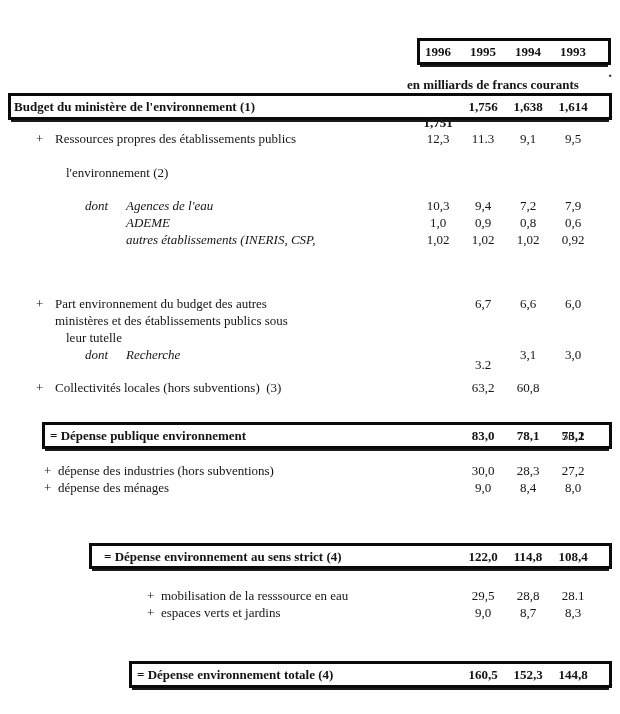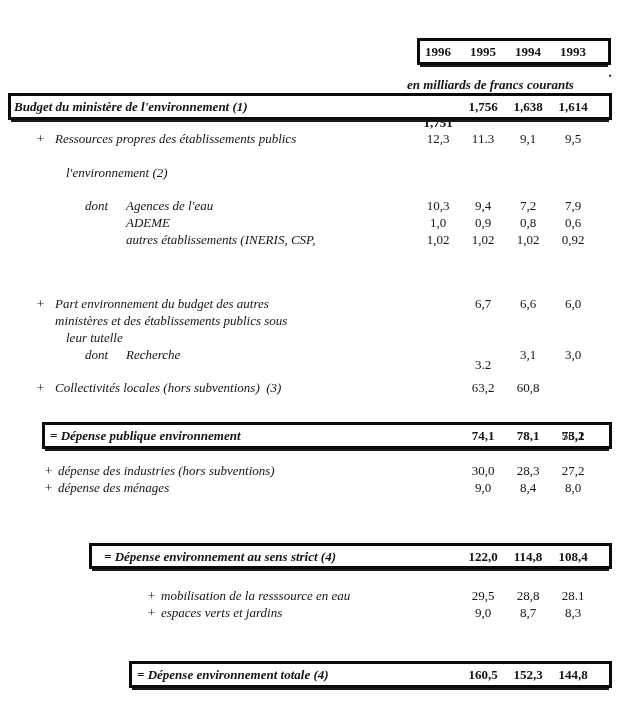--- a/index.html
+++ b/index.html
@@ -7,21 +7,21 @@
   .page {
     position: relative;
     width: 620px;
     height: 714px;
     background: #ffffff;
     font-family: "Liberation Serif", serif;
     font-size: 13px;
     color: #141414;
     overflow: hidden;
   }
-  .abs { position: absolute; font-style: italic; }
+  .abs { position: absolute; }
   .b { font-weight: bold; }
   .i { font-style: italic; }
   .nw { white-space: nowrap; }
   
   .val { position: absolute; width: 46px; text-align: center; white-space: nowrap; }
   .c1 { left: 415px; }
   .c2 { left: 460px; }
   .c3 { left: 505px; }
   .c4 { left: 550px; }
   
@@ -100,21 +100,21 @@
   <span class="val c4" style="top:347px;">3,0</span>
 
   <span class="abs" style="left:36px; top:380px;">+</span>
   <span class="abs nw" style="left:55px; top:380px;">Collectivités locales (hors subventions)&nbsp;&nbsp;(3)</span>
   <span class="val c2" style="top:380px;">63,2</span>
   <span class="val c3" style="top:380px;">60,8</span>
   <span class="val c4" style="top:380px;margin-top:48px;">56,1</span>
 
   <div class="tbox" style="left:42px; top:422px; width:570px; height:27px;"></div>
   <span class="abs b nw" style="left:50px; top:428px;">= Dépense publique environnement</span>
-  <span class="val c2 b" style="top:428px;">74,1</span>
+  <span class="val c2 b" style="top:428px;">83,0</span>
   <span class="val c3 b" style="top:428px;">78,1</span>
   <span class="val c4 b" style="top:428px;">73,2</span>
 
   <span class="abs" style="left:44px; top:463px;">+</span>
   <span class="abs nw" style="left:58px; top:463px;">dépense des industries (hors subventions)</span>
   <span class="val c2" style="top:463px;">30,0</span>
   <span class="val c3" style="top:463px;">28,3</span>
   <span class="val c4" style="top:463px;">27,2</span>
 
   <span class="abs" style="left:44px; top:480px;">+</span>

